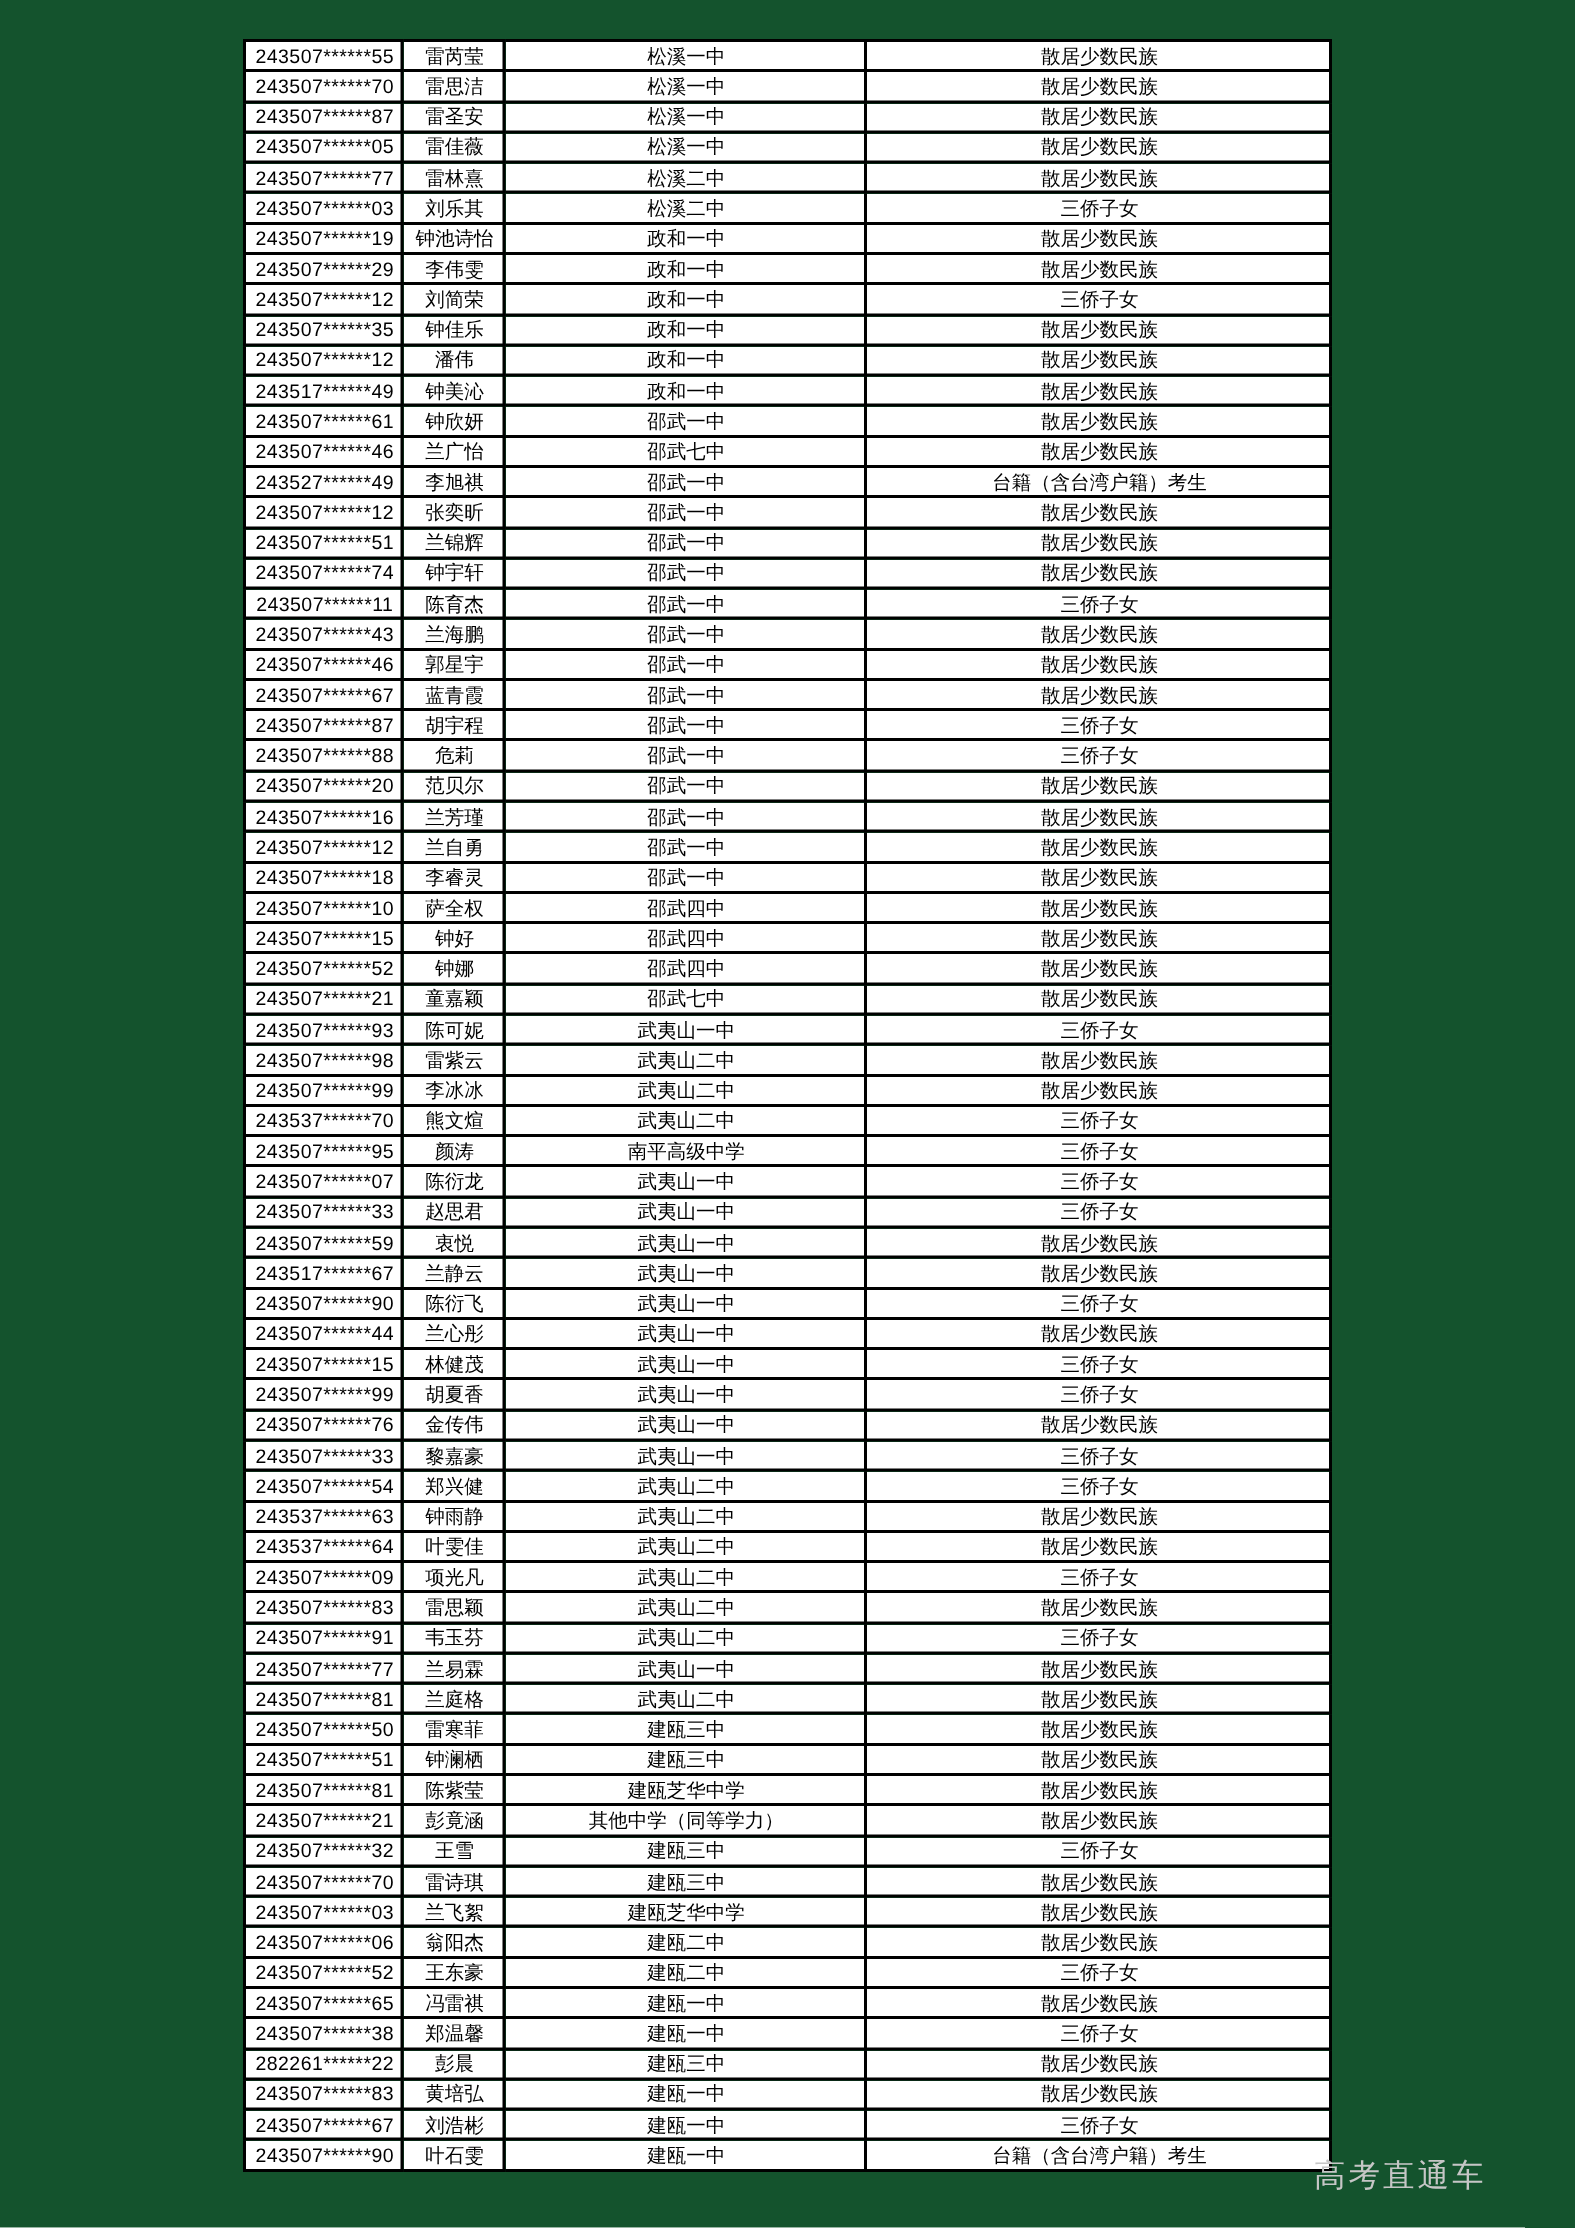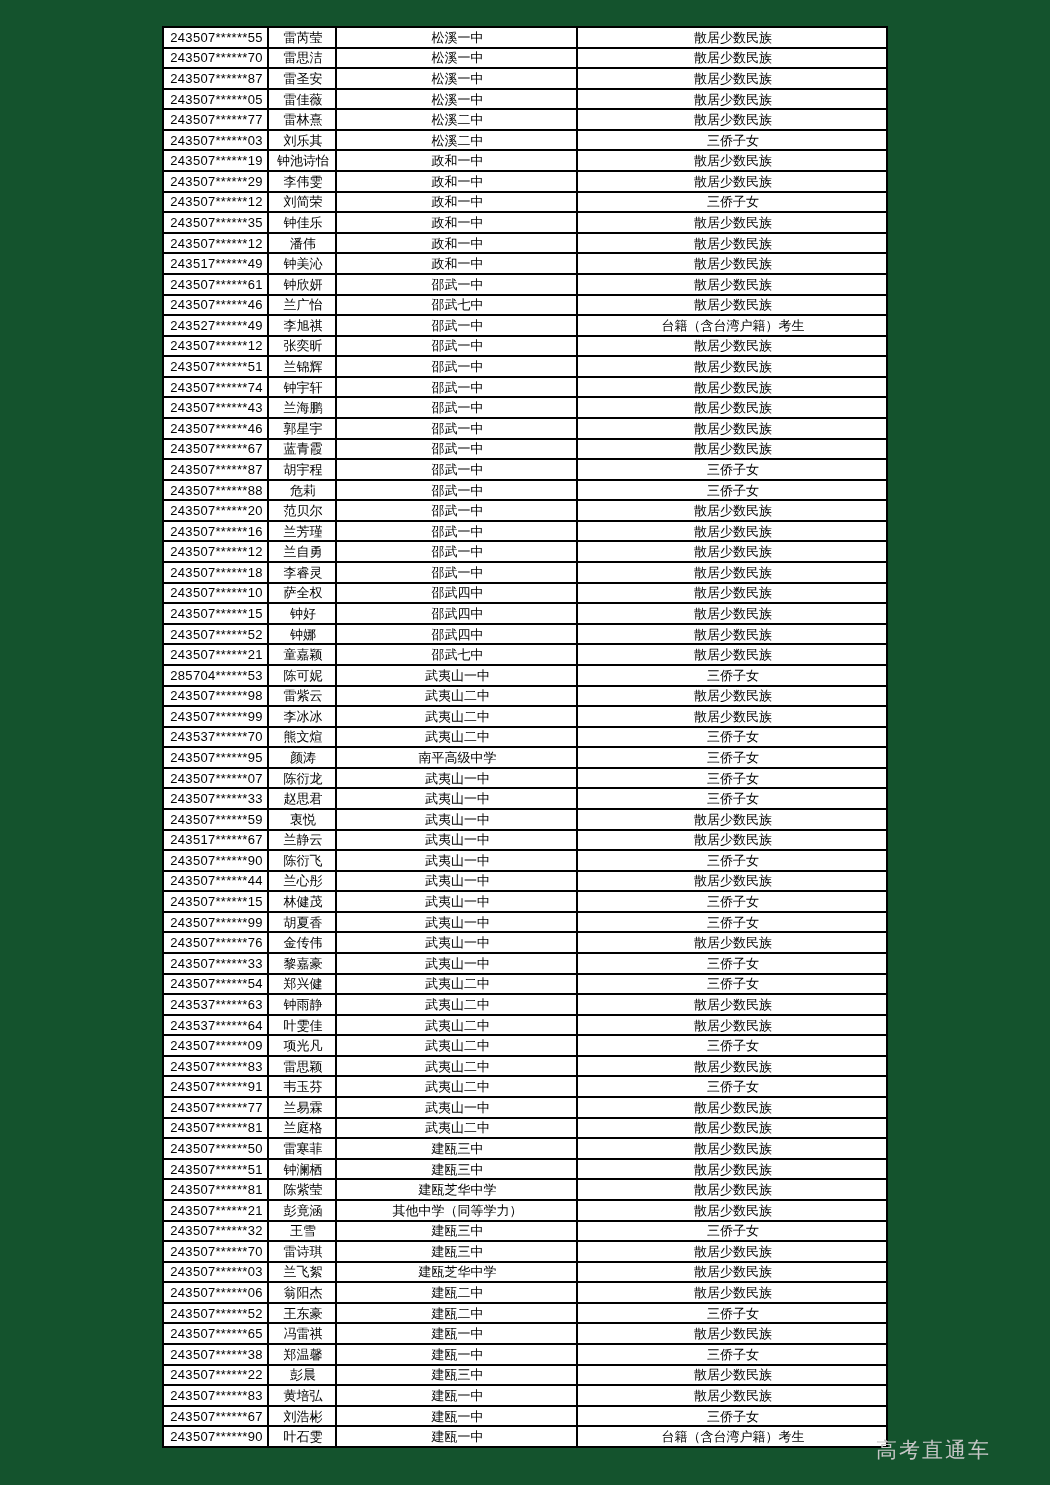--- a/index.html
+++ b/index.html
@@ -159,20 +159,26 @@
         <td class="col-school">邵武一中</td>
         <td class="col-category">散居少数民族</td>
       </tr>
         <tr>
         <td class="col-id">243507******74</td>
         <td class="col-name">钟宇轩</td>
         <td class="col-school">邵武一中</td>
         <td class="col-category">散居少数民族</td>
       </tr>
         <tr>
+        <td class="col-id">243507******11</td>
+        <td class="col-name">陈育杰</td>
+        <td class="col-school">邵武一中</td>
+        <td class="col-category">三侨子女</td>
+      </tr>
+        <tr>
         <td class="col-id">243507******43</td>
         <td class="col-name">兰海鹏</td>
         <td class="col-school">邵武一中</td>
         <td class="col-category">散居少数民族</td>
       </tr>
         <tr>
         <td class="col-id">243507******46</td>
         <td class="col-name">郭星宇</td>
         <td class="col-school">邵武一中</td>
         <td class="col-category">散居少数民族</td>
@@ -237,21 +243,21 @@
         <td class="col-school">邵武四中</td>
         <td class="col-category">散居少数民族</td>
       </tr>
         <tr>
         <td class="col-id">243507******21</td>
         <td class="col-name">童嘉颖</td>
         <td class="col-school">邵武七中</td>
         <td class="col-category">散居少数民族</td>
       </tr>
         <tr>
-        <td class="col-id">285704******53</td>
+        <td class="col-id">243507******93</td>
         <td class="col-name">陈可妮</td>
         <td class="col-school">武夷山一中</td>
         <td class="col-category">三侨子女</td>
       </tr>
         <tr>
         <td class="col-id">243507******98</td>
         <td class="col-name">雷紫云</td>
         <td class="col-school">武夷山二中</td>
         <td class="col-category">散居少数民族</td>
       </tr>
@@ -441,21 +447,21 @@
         <td class="col-school">建瓯一中</td>
         <td class="col-category">散居少数民族</td>
       </tr>
         <tr>
         <td class="col-id">243507******38</td>
         <td class="col-name">郑温馨</td>
         <td class="col-school">建瓯一中</td>
         <td class="col-category">三侨子女</td>
       </tr>
         <tr>
-        <td class="col-id">243507******22</td>
+        <td class="col-id">282261******22</td>
         <td class="col-name">彭晨</td>
         <td class="col-school">建瓯三中</td>
         <td class="col-category">散居少数民族</td>
       </tr>
         <tr>
         <td class="col-id">243507******83</td>
         <td class="col-name">黄培弘</td>
         <td class="col-school">建瓯一中</td>
         <td class="col-category">散居少数民族</td>
       </tr>

